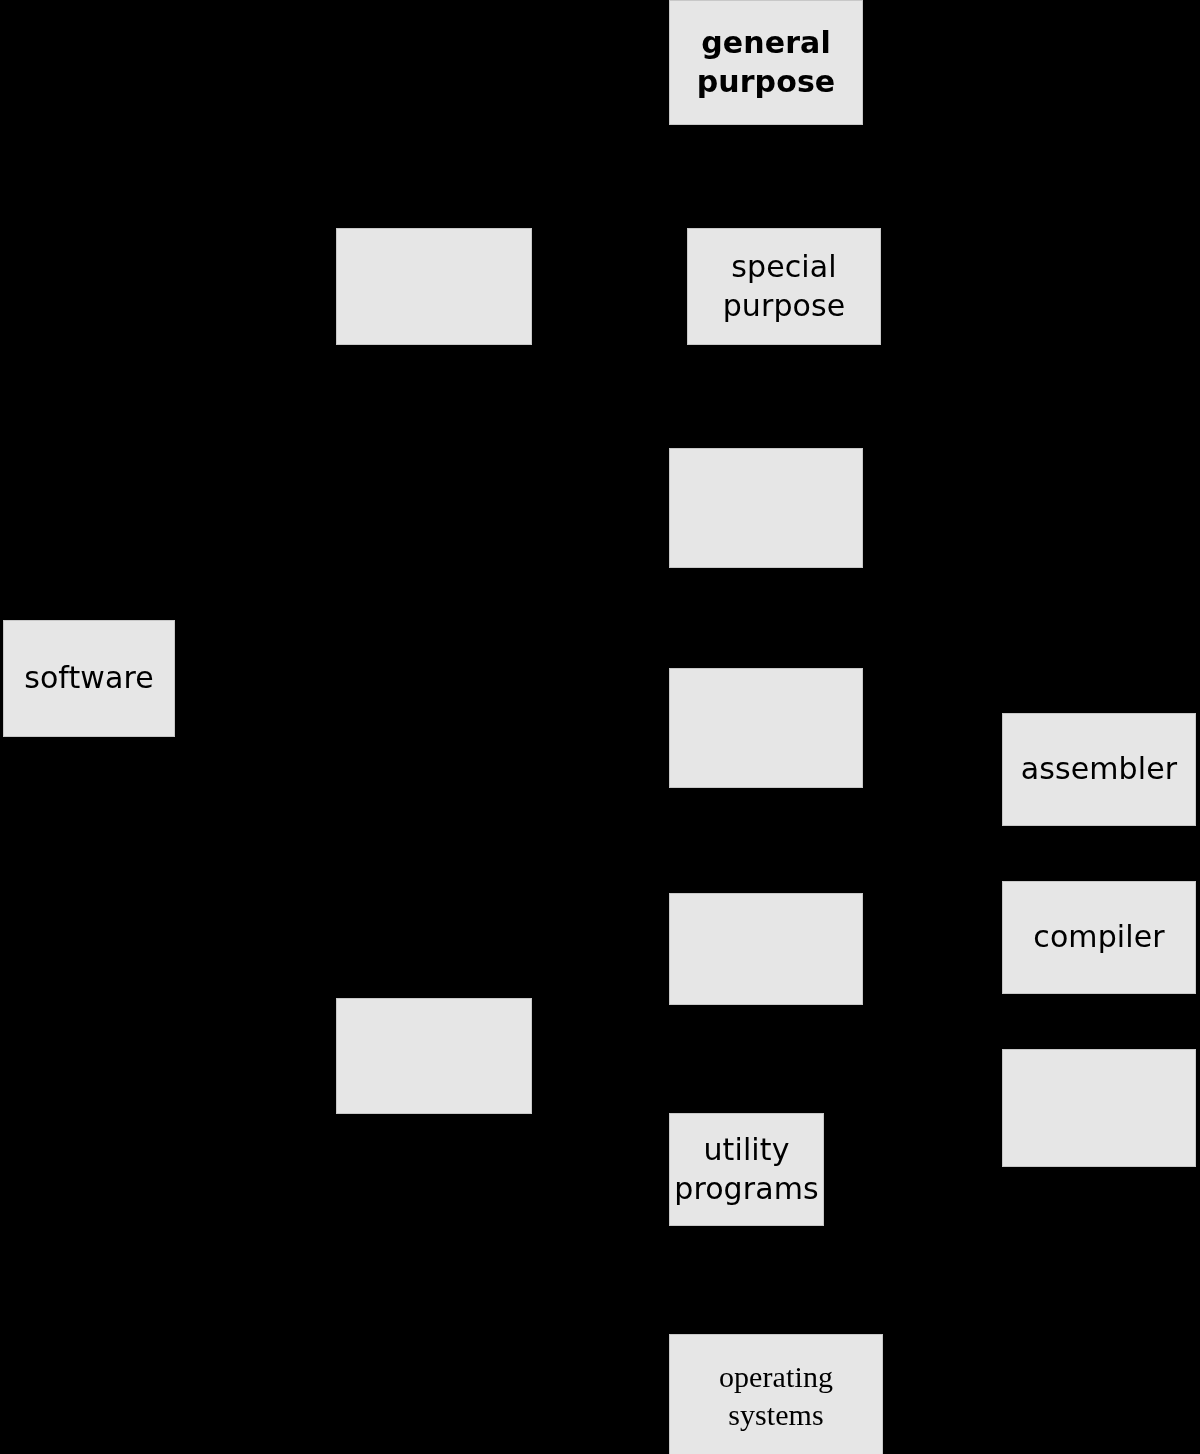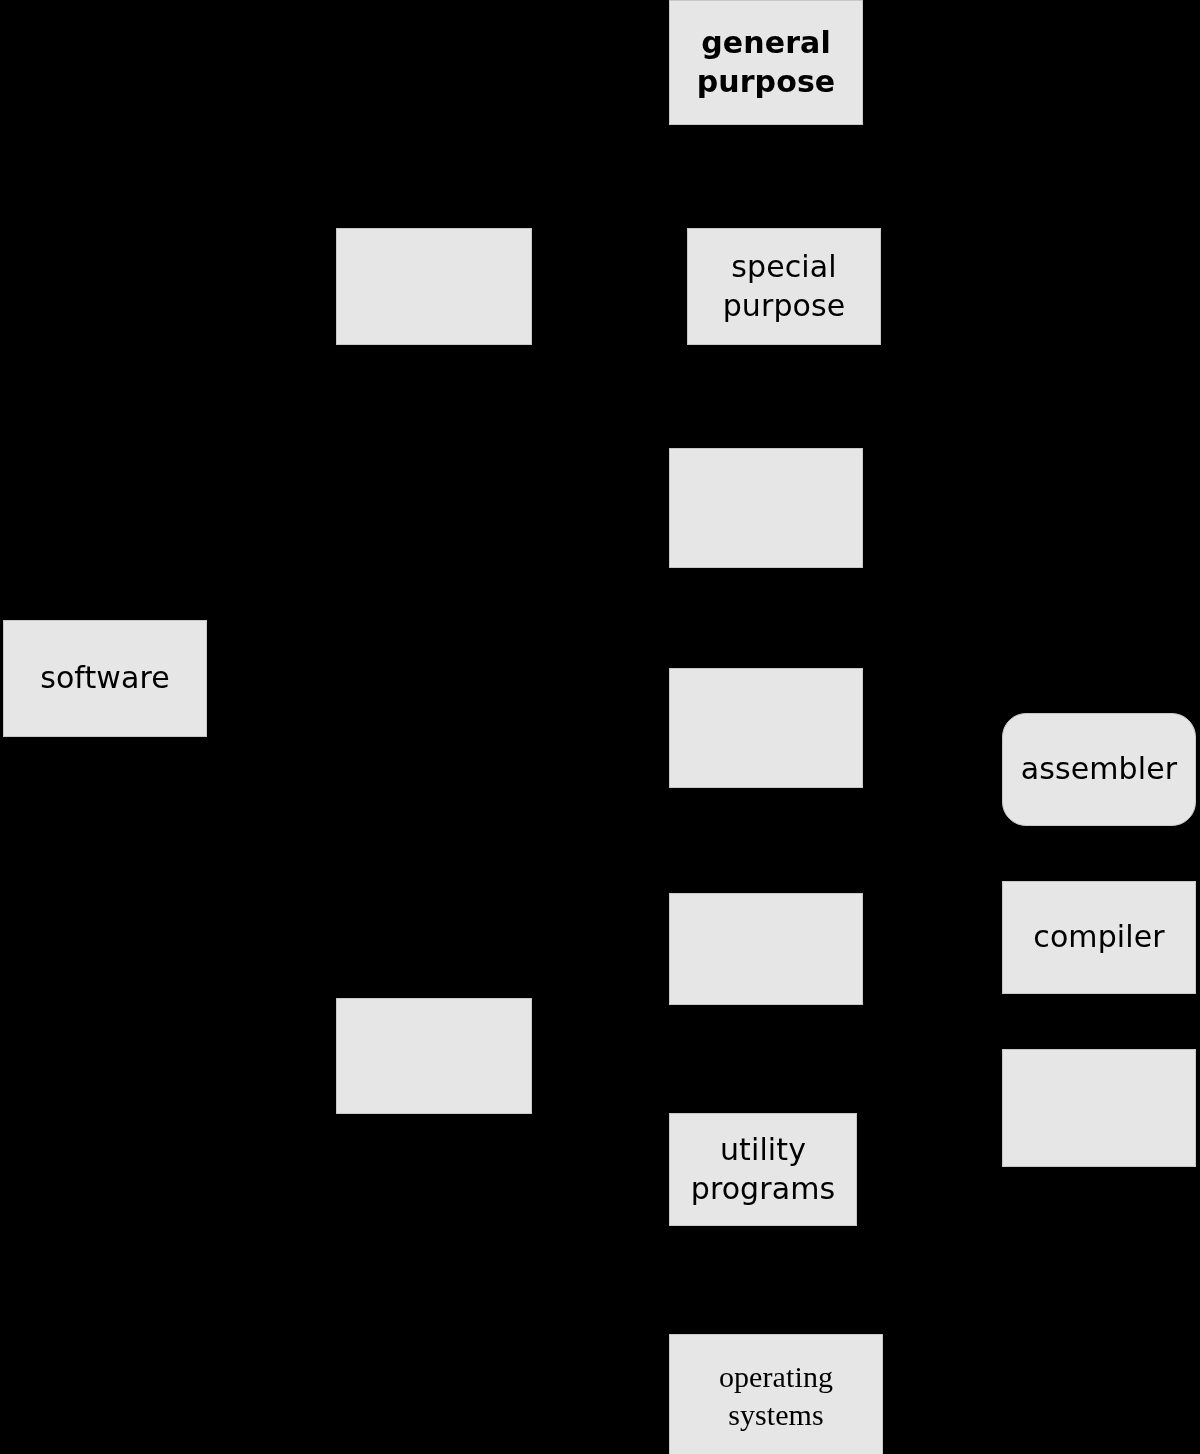--- a/index.html
+++ b/index.html
@@ -44,34 +44,34 @@
     <div class="node" style="left: 669px; top: 0px; width: 194px; height: 125px; background: rgb(230, 230, 230); border-color: rgb(200, 200, 200);">
       <span class="node-label" style="color: rgb(0, 0, 0); font-weight: bold;">general
 purpose</span>
     </div>
     <div class="node blank" style="left: 336px; top: 228px; width: 196px; height: 117px; background: rgb(230, 230, 230); border-color: rgb(200, 200, 200);"></div>
     <div class="node" style="left: 687px; top: 228px; width: 194px; height: 117px; background: rgb(230, 230, 230); border-color: rgb(200, 200, 200);">
       <span class="node-label" style="color: rgb(0, 0, 0);">special
 purpose</span>
     </div>
     <div class="node blank" style="left: 669px; top: 448px; width: 194px; height: 120px; background: rgb(230, 230, 230); border-color: rgb(200, 200, 200);"></div>
-    <div class="node" style="left: 3px; top: 620px; width: 204px; height: 117px; background: rgb(230, 230, 230); border-color: rgb(200, 200, 200);">
+    <div class="node" style="left: 3px; top: 620px; width: 172px; height: 117px; background: rgb(230, 230, 230); border-color: rgb(200, 200, 200);">
       <span class="node-label" style="color: rgb(0, 0, 0);">software</span>
     </div>
     <div class="node blank" style="left: 669px; top: 668px; width: 194px; height: 120px; background: rgb(230, 230, 230); border-color: rgb(200, 200, 200);"></div>
-    <div class="node" style="left: 1002px; top: 713px; width: 194px; height: 113px; background: rgb(230, 230, 230); border-color: rgb(200, 200, 200); border-radius: 24px;">
+    <div class="node" style="left: 1002px; top: 713px; width: 194px; height: 113px; background: rgb(230, 230, 230); border-color: rgb(200, 200, 200);">
       <span class="node-label" style="color: rgb(0, 0, 0);">assembler</span>
     </div>
     <div class="node blank" style="left: 669px; top: 893px; width: 194px; height: 112px; background: rgb(230, 230, 230); border-color: rgb(200, 200, 200);"></div>
     <div class="node" style="left: 1002px; top: 881px; width: 194px; height: 113px; background: rgb(230, 230, 230); border-color: rgb(200, 200, 200);">
       <span class="node-label" style="color: rgb(0, 0, 0);">compiler</span>
     </div>
     <div class="node blank" style="left: 336px; top: 998px; width: 196px; height: 116px; background: rgb(230, 230, 230); border-color: rgb(200, 200, 200);"></div>
     <div class="node blank" style="left: 1002px; top: 1049px; width: 194px; height: 118px; background: rgb(230, 230, 230); border-color: rgb(200, 200, 200);"></div>
-    <div class="node" style="left: 669px; top: 1113px; width: 188px; height: 113px; background: rgb(230, 230, 230); border-color: rgb(200, 200, 200);">
+    <div class="node" style="left: 669px; top: 1113px; width: 155px; height: 113px; background: rgb(230, 230, 230); border-color: rgb(200, 200, 200);">
       <span class="node-label" style="color: rgb(0, 0, 0);">utility
 programs</span>
     </div>
     <div class="node" style="left: 669px; top: 1334px; width: 214px; height: 124px; background: rgb(230, 230, 230); border-color: rgb(200, 200, 200); font-family: Liberation Serif, serif;">
       <span class="node-label" style="color: rgb(0, 0, 0);">operating
 systems</span>
     </div>
   </div>
 
 </body></html>

